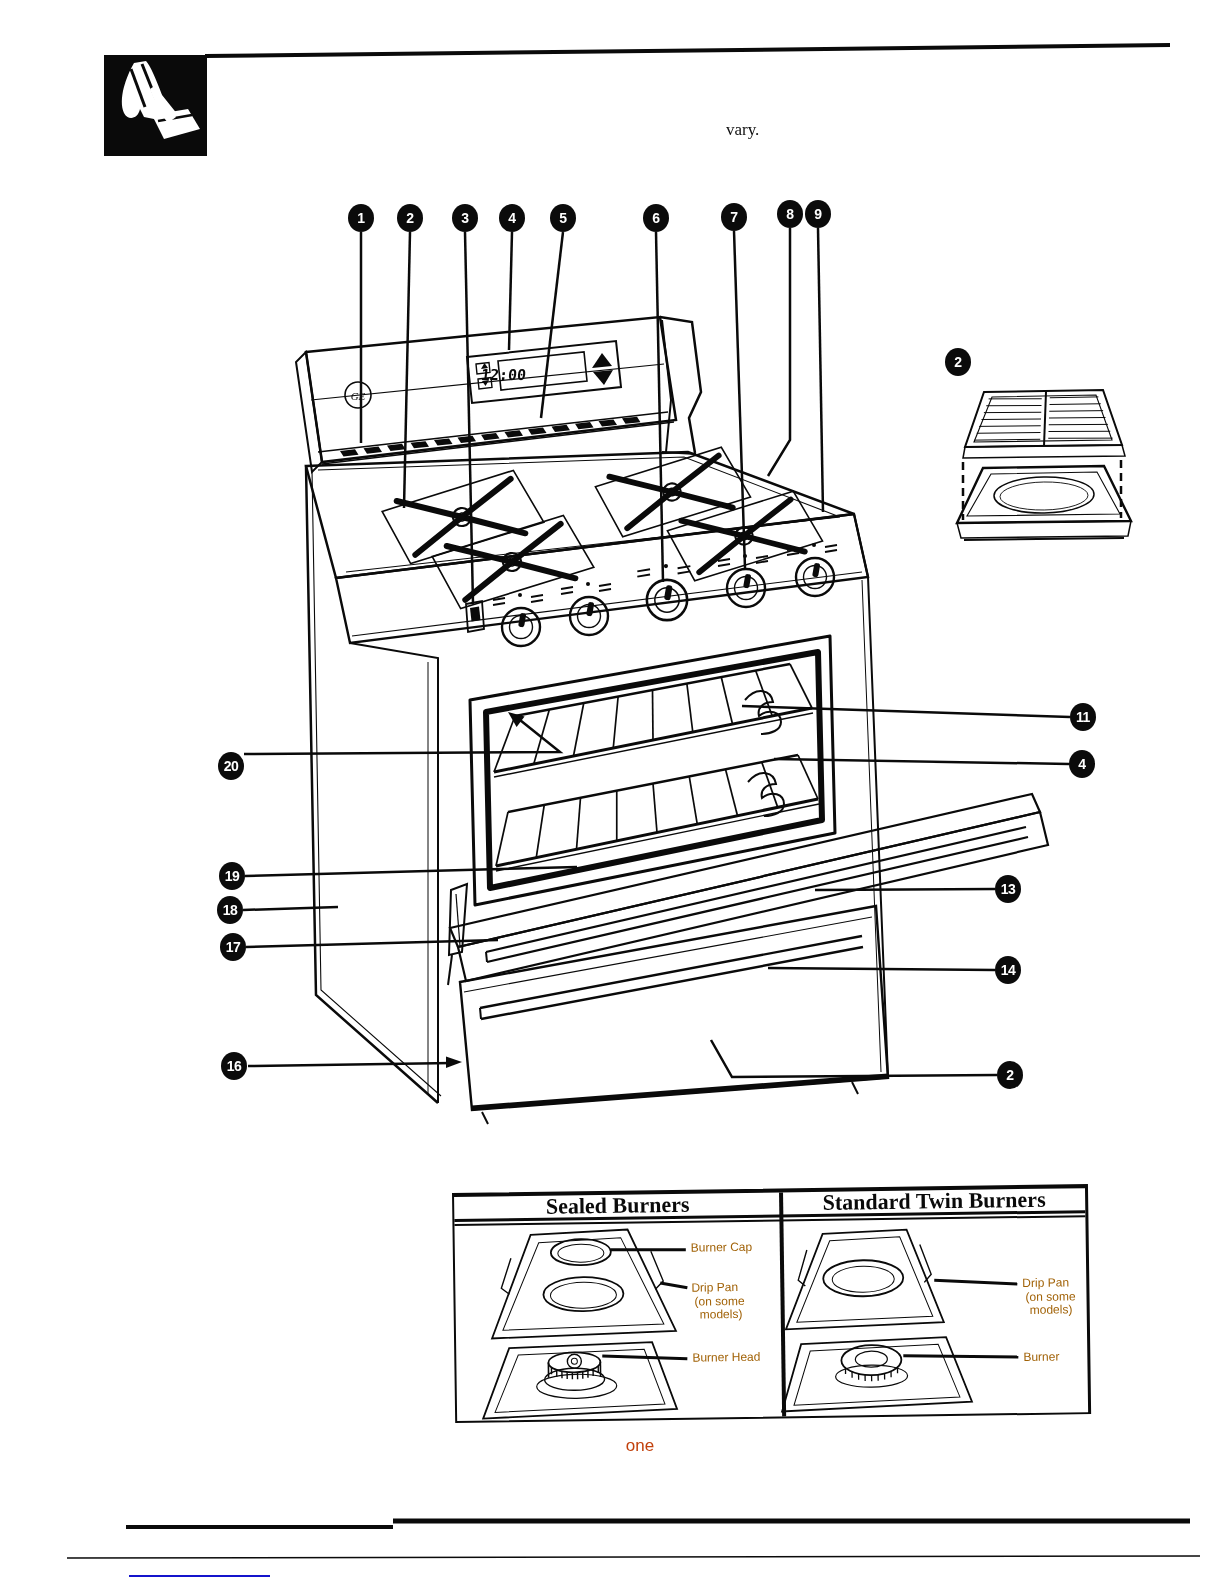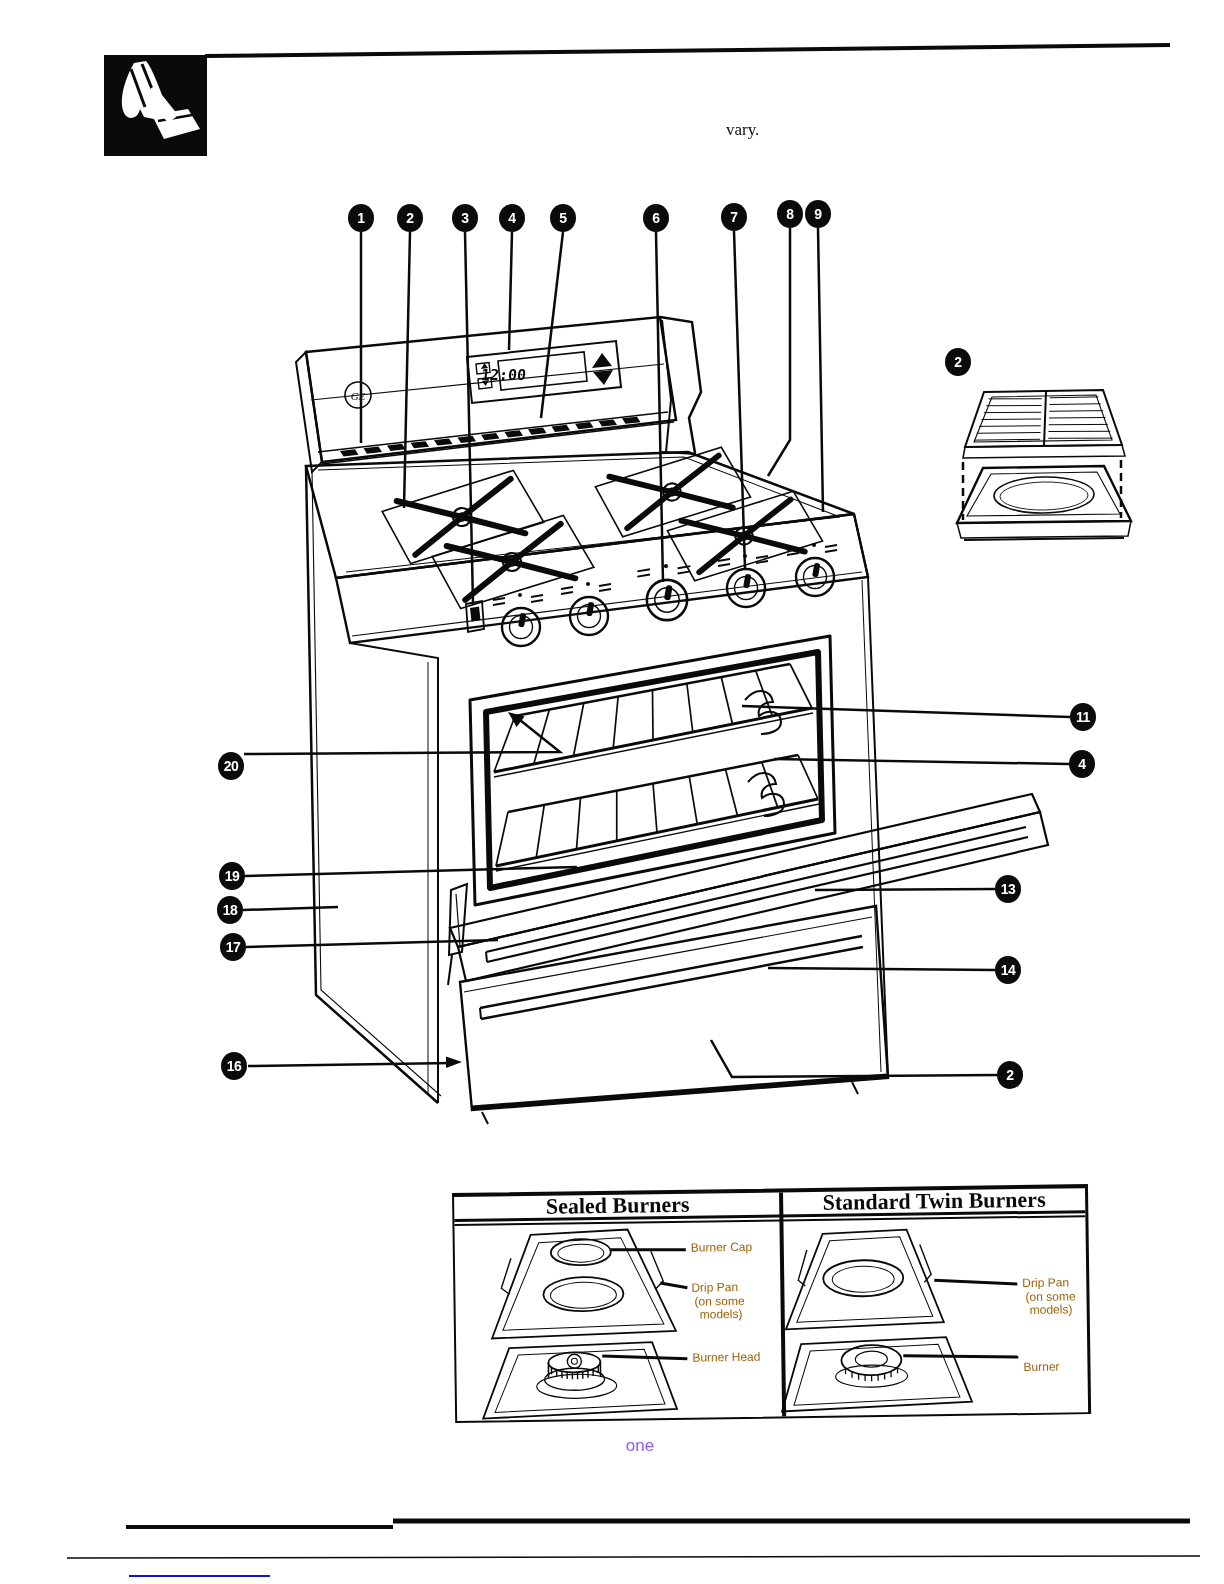--- a/index.html
+++ b/index.html
@@ -25,21 +25,21 @@
                font-weight:bold;font-size:22px;line-height:21px;text-align:center;white-space:nowrap;}
   .hdr-left{left:0;width:327px;}
   .hdr-right{left:327px;width:306px;}
   .hdr-rule1{position:absolute;left:0;top:22px;width:100%;height:3px;background:#0a0a0a;}
   .hdr-rule2{position:absolute;left:0;top:27px;width:100%;height:2px;background:#0a0a0a;}
   .vdiv{position:absolute;left:325px;top:0;width:4px;height:100%;background:#0a0a0a;}
   .tlabel{position:absolute;font-size:12px;line-height:13px;color:#a16207;white-space:nowrap;}
   .tsvg{position:absolute;left:0;top:0;width:636px;height:230px;}
   
   .folio{position:absolute;left:600px;top:1436px;width:80px;text-align:center;
-         font-size:17px;color:#8b5cf6;}
+         font-size:17px;color:#c2410c;}
 </style>
 </head>
 <body>
 
 <div class="page">
 
   <svg class="art" viewBox="0 0 1224 1584">
     <defs>
       <g id="grate">
         <path class="stroke" stroke-width="1.6" d="M-78,-18 L58,-38 L80,18 L-58,38 Z"></path>
@@ -378,16 +378,16 @@
     </svg>
 
     <div class="tlabel" style="left:236px;top:48px">Burner Cap</div>
     <div class="tlabel" style="left:236px;top:88px">Drip Pan</div>
     <div class="tlabel" style="left:239px;top:102px">(on some</div>
     <div class="tlabel" style="left:244px;top:115px">models)</div>
     <div class="tlabel" style="left:236px;top:158px">Burner Head</div>
     <div class="tlabel" style="left:567px;top:88px">Drip Pan</div>
     <div class="tlabel" style="left:570px;top:102px">(on some</div>
     <div class="tlabel" style="left:574px;top:115px">models)</div>
-    <div class="tlabel" style="left:567px;top:172px">Burner</div>
+    <div class="tlabel" style="left:567px;top:162px">Burner</div>
   </div>
 
 </div>
 
 </body></html>

